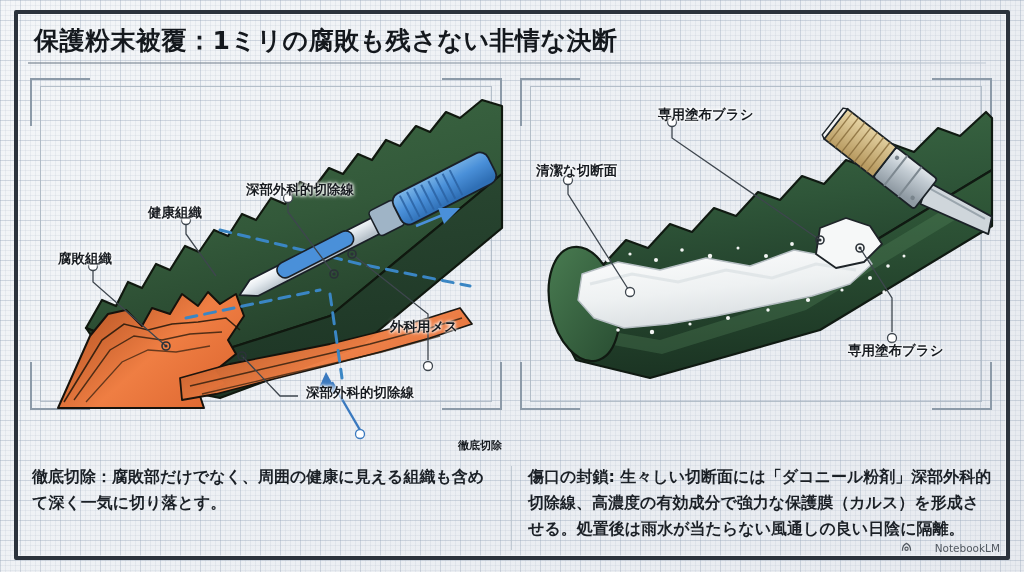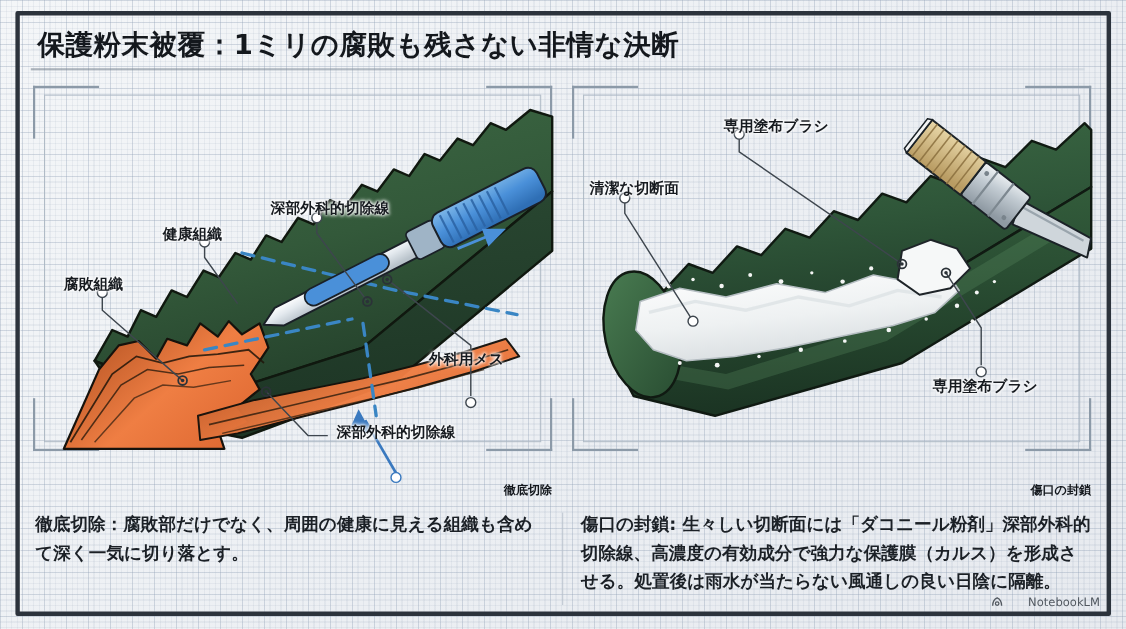--- a/index.html
+++ b/index.html
@@ -352,21 +352,20 @@
         <circle cx="340" cy="170" r="1.6" fill="#2b3238" stroke="none"></circle>
       </g>
     </svg>
 
     <span class="lbl" style="left:138px;top:28px;">専用塗布ブラシ</span>
     <span class="lbl" style="left:16px;top:84px;">清潔な切断面</span>
     <span class="lbl" style="left:328px;top:264px;">専用塗布ブラシ</span>
   </div>
 
   <div class="caption" id="capL">徹底切除</div>
-  <div class="caption" id="capR">傷口の封鎖</div>
 
   <div id="vdiv"></div>
   <div class="body" id="bodyL">徹底切除：腐敗部だけでなく、周囲の健康に見える組織も含めて深く一気に切り落とす。</div>
   <div class="body" id="bodyR">傷口の封鎖: 生々しい切断面には「ダコニール粉剤」深部外科的切除線、高濃度の有効成分で強力な保護膜（カルス）を形成させる。処置後は雨水が当たらない風通しの良い日陰に隔離。</div>
 
   <div id="wm">
     <span>
       <svg width="13" height="13" viewBox="0 0 16 16" aria-hidden="true">
         <path d="M3 12 Q3 5 8 3 Q13 5 13 12" fill="none" stroke="#3a4149" stroke-width="1.5"></path>
         <circle cx="8" cy="9.5" r="2" fill="none" stroke="#3a4149" stroke-width="1.4"></circle>

